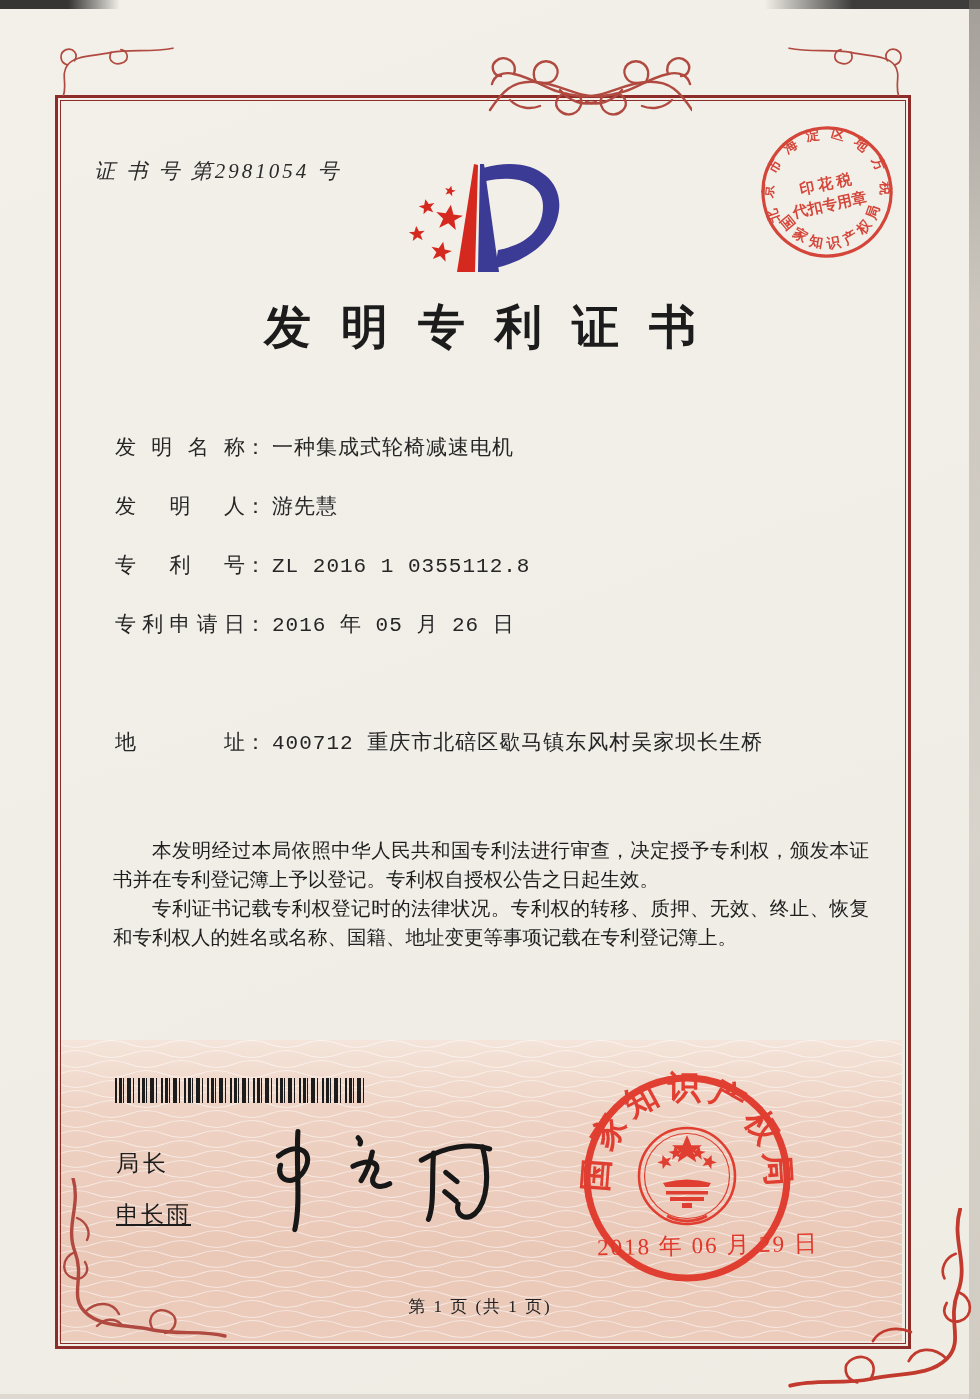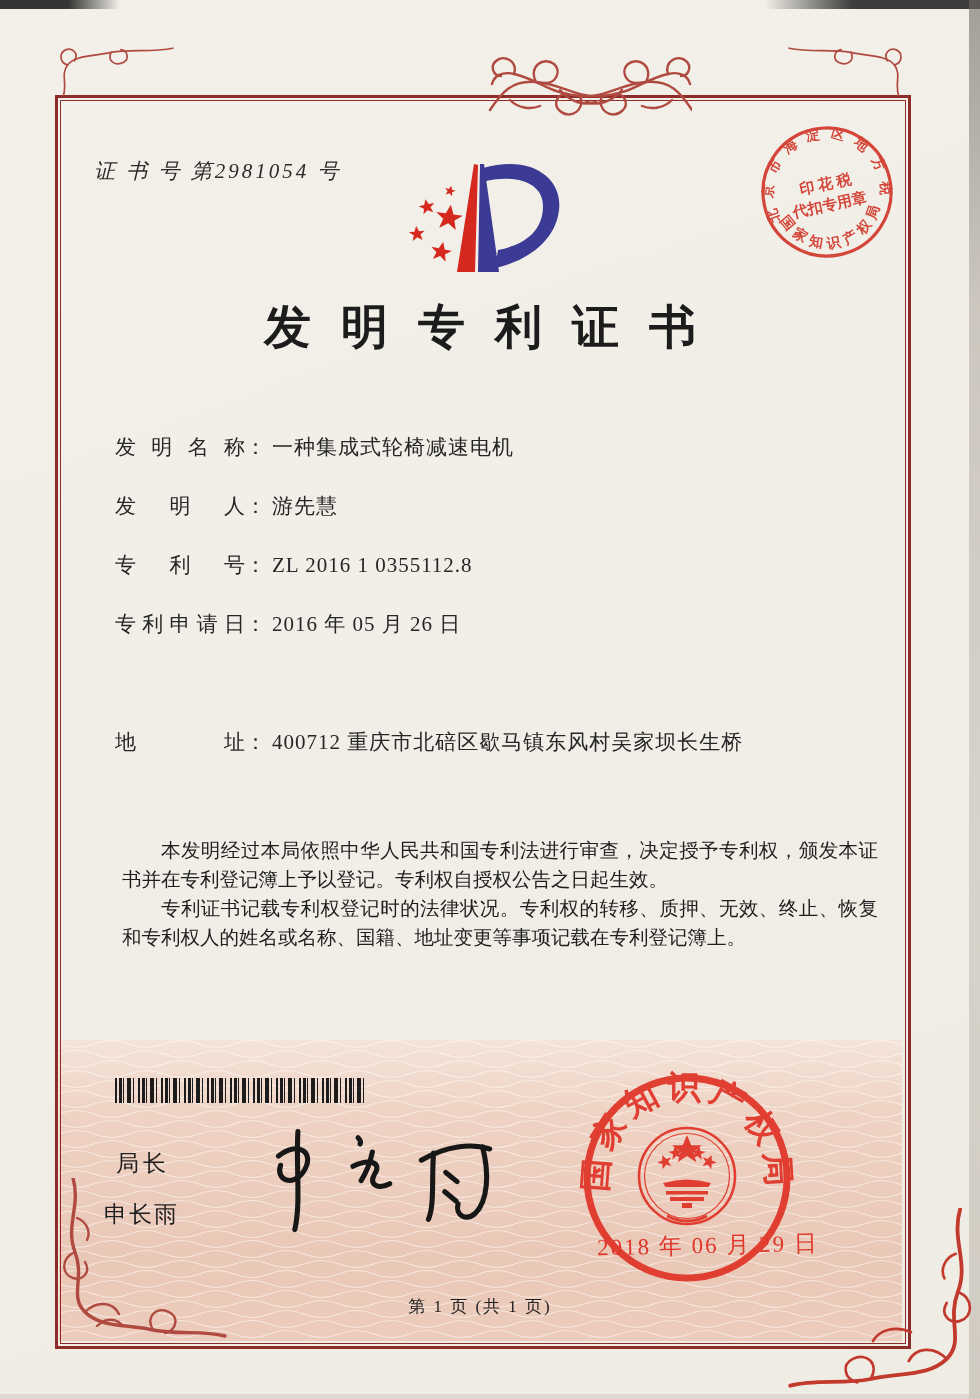--- a/index.html
+++ b/index.html
@@ -32,41 +32,41 @@
     font-size:47px;font-weight:700;letter-spacing:30px;text-indent:30px;color:#1c1c1c;}
 
   .logo{position:absolute;left:403px;top:148px;width:180px;height:145px;}
 
   .tax-stamp{position:absolute;left:742px;top:107px;width:170px;height:170px;
     transform:rotate(-12deg);opacity:.92;z-index:5;}
 
   .field-row{position:absolute;left:115px;font-size:21px;color:#262626;white-space:nowrap;}
   .flabel{display:inline-block;width:130px;text-align:justify;text-align-last:justify;vertical-align:top;}
   .fcolon{display:inline-block;margin-right:6px;}
-  .fvalue{letter-spacing:1px;}
+  .fvalue{letter-spacing:1px;font-family:Liberation Mono, monospace;}
   .pair2{position:absolute;left:365px;top:0;}
 
   .paragraphs{position:absolute;left:113px;top:836px;width:756px;font-size:19.5px;
-    line-height:29px;text-align:justify;color:#1e1e1e;margin-left:9px;}
+    line-height:29px;text-align:justify;color:#1e1e1e;}
   .paragraphs p{margin:0;text-indent:2em;}
 
   .pink-zone{position:absolute;left:59px;top:1040px;width:843px;height:301px;z-index:1;
     background:linear-gradient(180deg,#f4e4d9 0%,#eed2c3 25%,#eac8b8 70%,#ecccbc 100%);}
   .pink-zone svg{position:absolute;inset:0;}
 
   .barcode{position:absolute;left:115px;top:1078px;width:252px;height:25px;z-index:6;
     background:repeating-linear-gradient(90deg,
       #1c1c1c 0 2px,transparent 2px 4px,
       #1c1c1c 4px 7px,transparent 7px 8px,
       #1c1c1c 8px 9px,transparent 9px 12px,
       #1c1c1c 12px 16px,transparent 16px 18px,
       #1c1c1c 18px 19px,transparent 19px 23px);}
 
   .officer-title{position:absolute;left:116px;top:1148px;font-size:23px;letter-spacing:4px;color:#1d1d1d;z-index:6;}
-  .officer-name{position:absolute;left:104px;top:1199px;font-size:23px;letter-spacing:2px;color:#1d1d1d;z-index:6;}
+  .officer-name{position:absolute;left:116px;top:1199px;font-size:23px;letter-spacing:2px;color:#1d1d1d;z-index:6;text-decoration:underline;}
 
   .signature{position:absolute;left:252px;top:1114px;width:255px;height:125px;z-index:7;}
 
   .seal{position:absolute;left:579px;top:1070px;width:216px;height:216px;z-index:8;opacity:.95;}
   .seal-date{position:absolute;left:597px;top:1230px;font-size:23px;color:var(--seal_red,#e0372a);
     letter-spacing:2px;z-index:9;transform:rotate(-1.2deg);white-space:nowrap;}
 
   .footer{position:absolute;left:55px;top:1295px;width:850px;text-align:center;
     font-size:17px;letter-spacing:2px;color:#222;z-index:6;}
 

